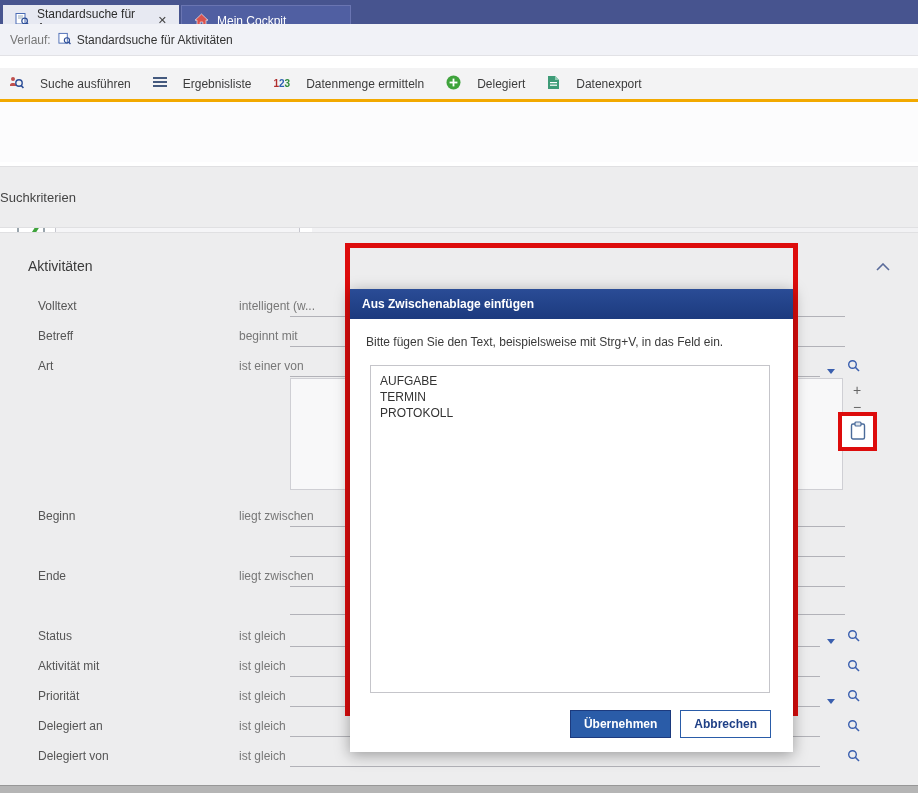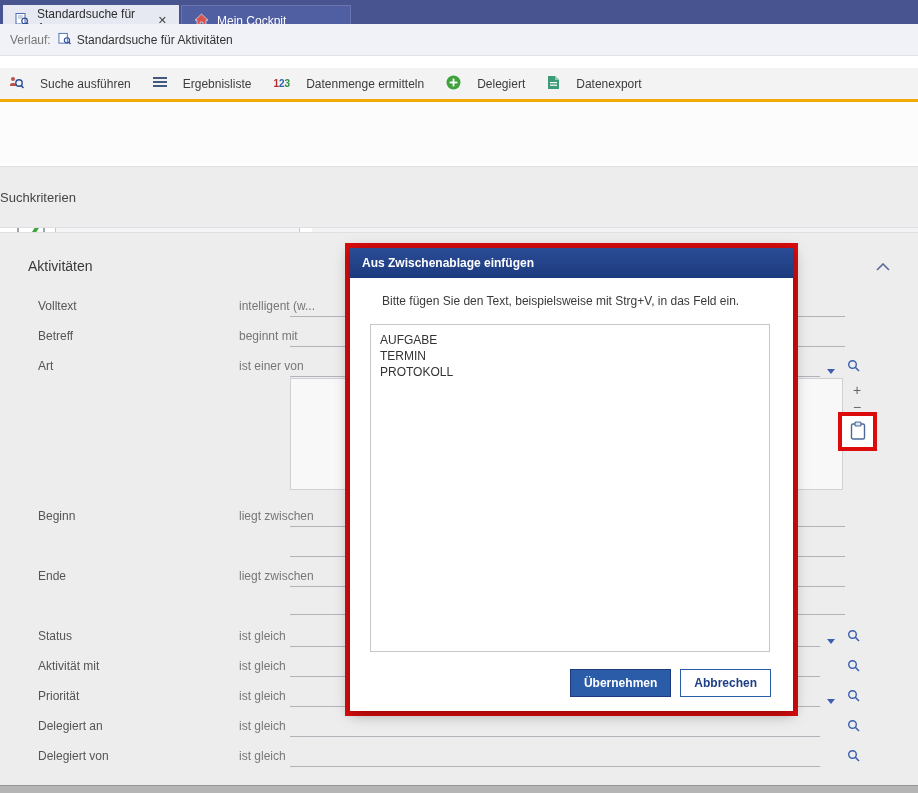--- a/index.html
+++ b/index.html
@@ -53,23 +53,23 @@
   .art-box { position:absolute; left:290px; top:378px; width:553px; height:112px; background:#f8f8f9; border:1px solid #cfcfd4; }
   .art-plus { position:absolute; left:850px; top:382px; width:14px; text-align:center; font-size:14px; color:#666; cursor:pointer; }
   .art-minus { position:absolute; left:850px; top:399px; width:14px; text-align:center; font-size:14px; color:#666; cursor:pointer; }
 
   
   .clip-ann { position:absolute; left:838px; top:412px; width:39px; height:39px; border:4px solid #dd0c0c; background:#fff; display:flex; align-items:center; justify-content:center; z-index:30; }
   .dlg-ann { position:absolute; left:345px; top:243px; width:453px; height:473px; border:5px solid #dd0c0c; z-index:20; }
 
   
   .dialog { width:443px; height:463px; background:#fff; box-shadow:0 3px 14px rgba(0,0,0,0.35); }
-  .dlg-title { height:30px; background:linear-gradient(#2a4c96,#1c3a7e); color:#fff; font-weight:bold; font-size:12px; display:flex; align-items:center; padding-left:12px; }
+  .dlg-title { height:30px; background:linear-gradient(#2a4c96,#1c3a7e); color:#fff; font-weight:bold; font-size:12px; display:flex; align-items:center; padding-left:12px;margin-top:41px; }
   .dlg-body { position:relative; height:433px; }
-  .dlg-instr { padding:16px 20px 0 32px; font-size:12px; color:#3a3a3a; }
+  .dlg-instr { padding:16px 20px 0 16px; font-size:12px; color:#3a3a3a; }
   .dlg-ta { position:absolute; left:20px; top:46px; width:400px; height:328px; border:1px solid #c5c5ca; resize:none; font-family:"Liberation Sans", sans-serif; font-size:12px; color:#333; padding:7px 9px; line-height:16px; outline:none; }
   .dlg-btns { position:absolute; right:22px; bottom:14px; display:flex; gap:9px; }
   .btn { font-family:"Liberation Sans", sans-serif; font-size:12px; font-weight:bold; padding:6px 13px; cursor:pointer; }
   .btn-primary { background:#2a5ca8; color:#fff; border:1px solid #1c3a7e; }
   .btn-secondary { background:#fff; color:#1e3f86; border:1px solid #2a5ca8; }
 
   
   .bottom-bar { position:absolute; left:0; top:785px; width:918px; height:8px; background:#b5b5b5; border-top:1px solid #979797; }
   .ic123 { display:inline-flex; font-size:10px; font-weight:bold; line-height:10px; font-style:normal; }
   .ic123 i { font-style:normal; }

